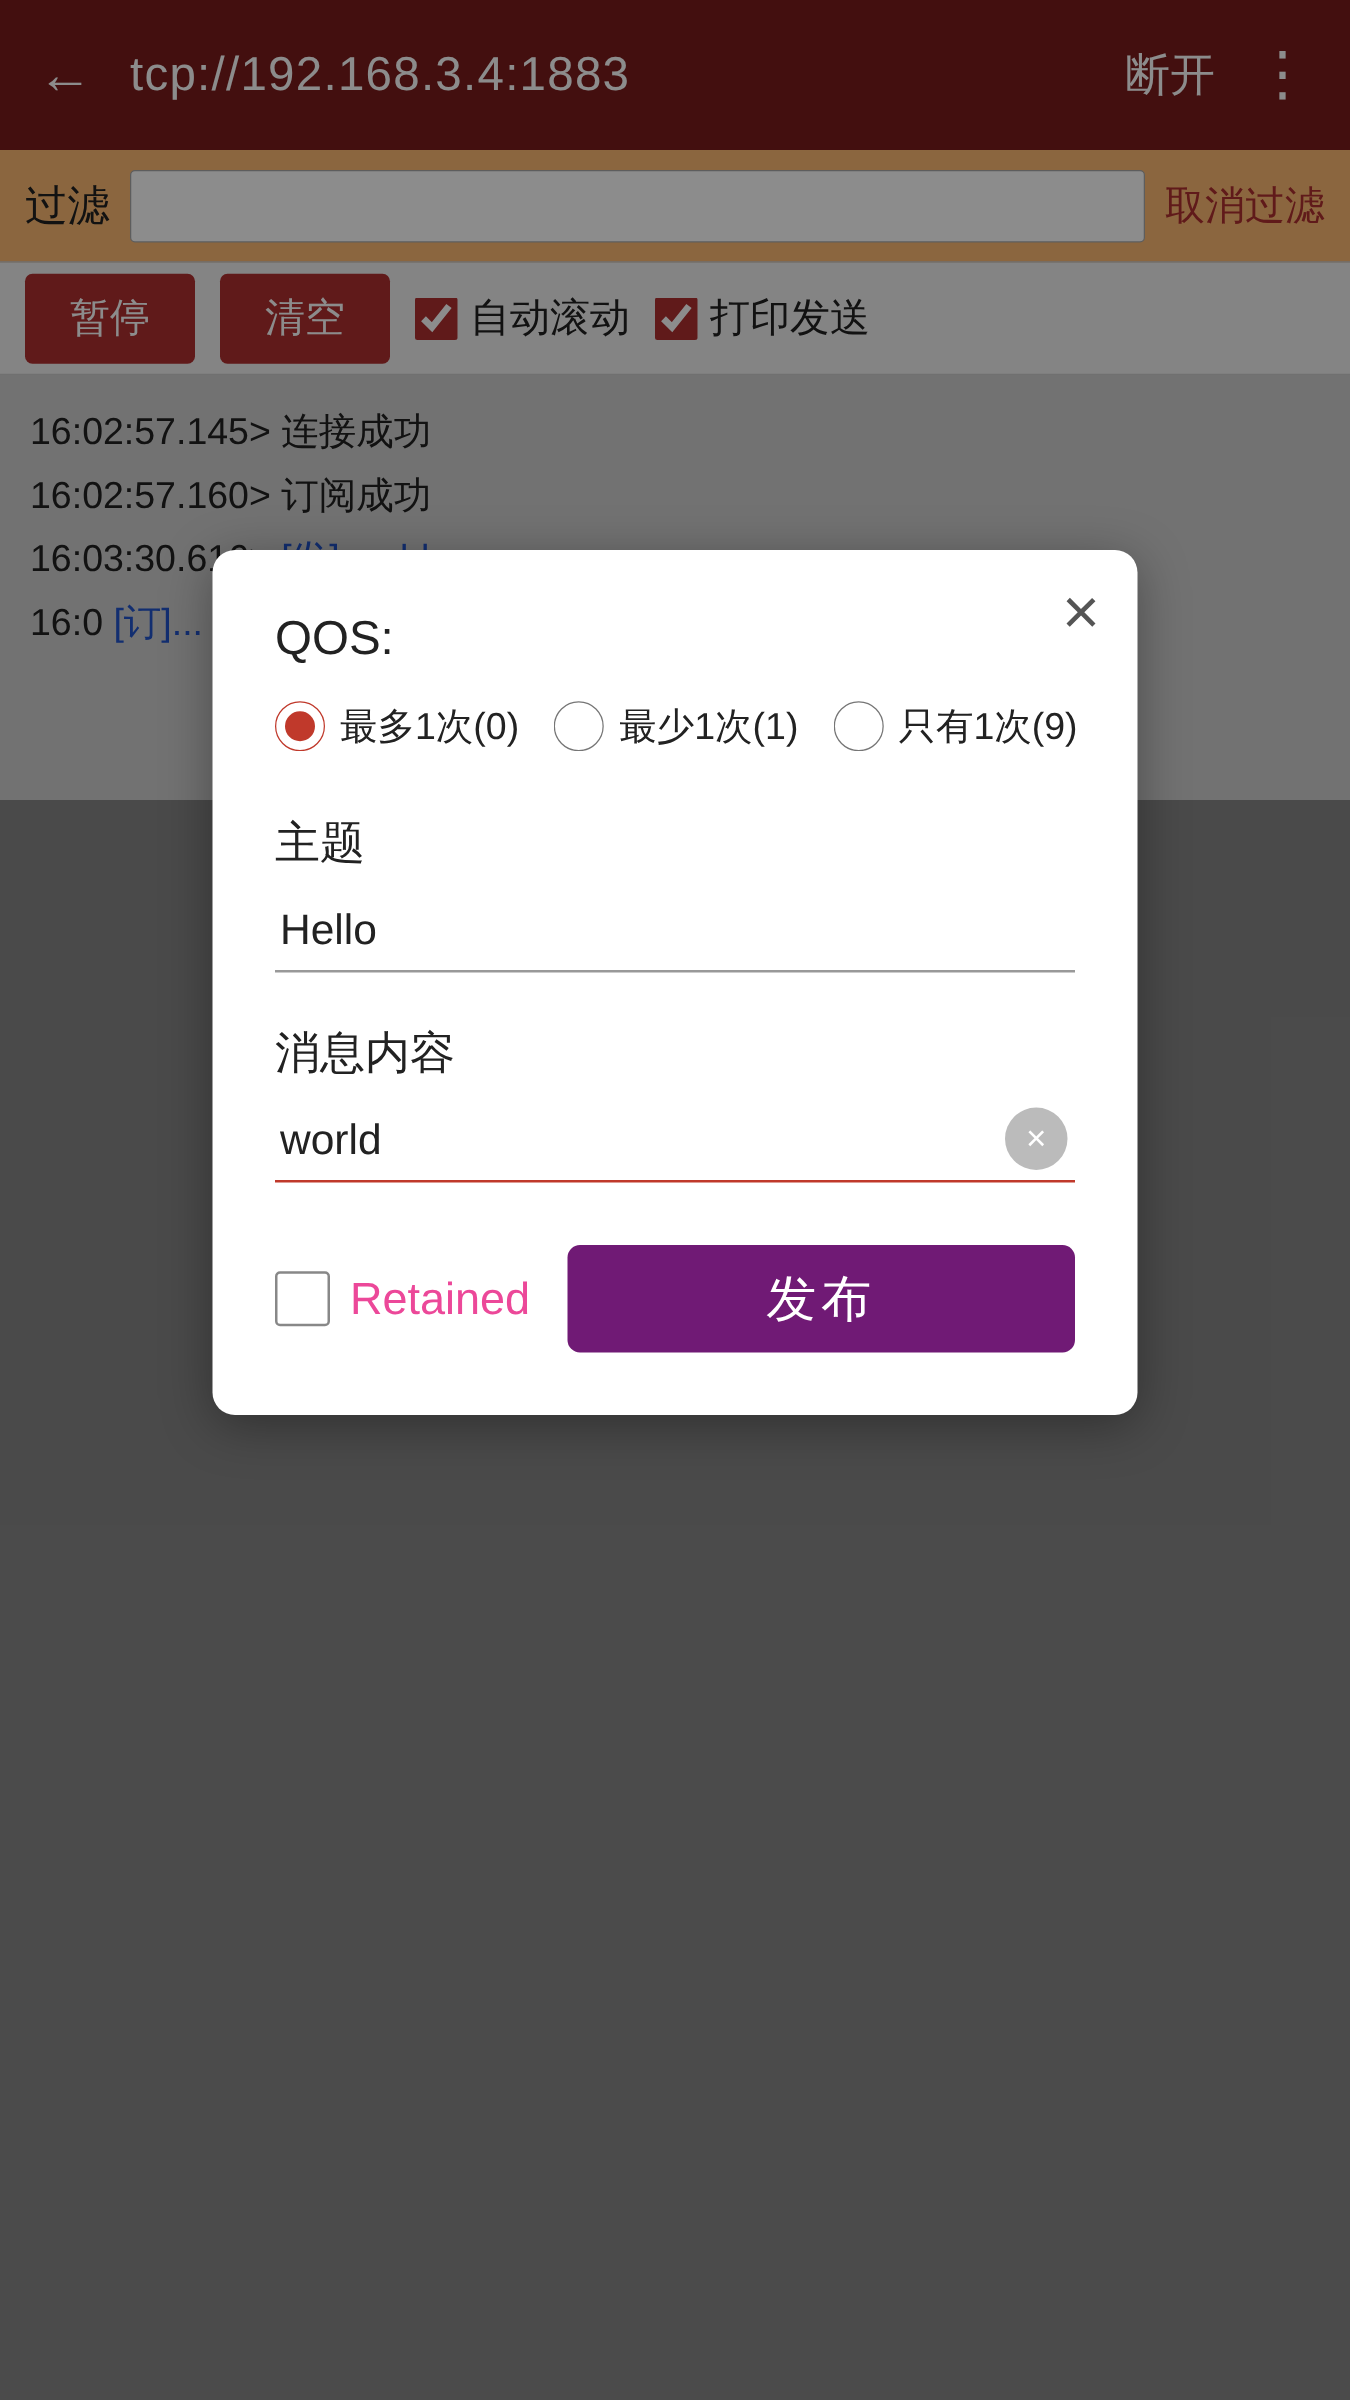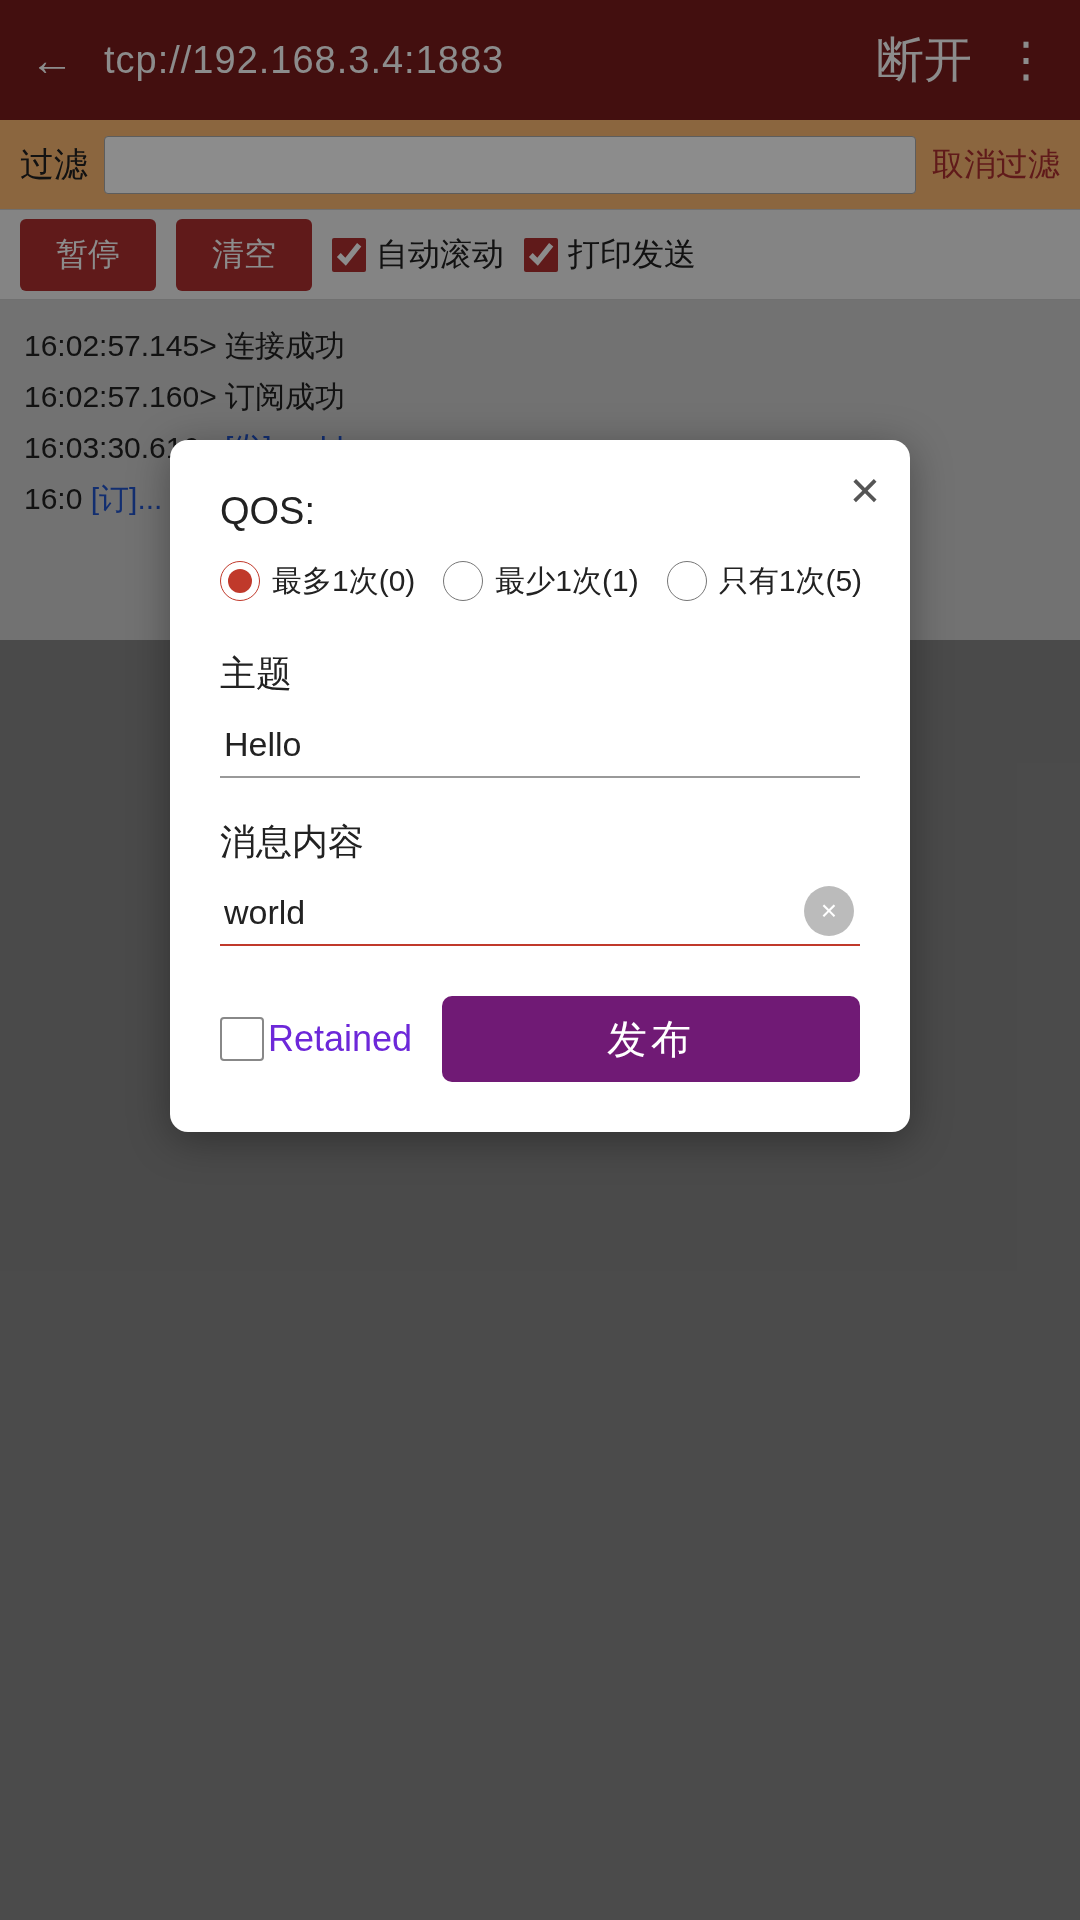--- a/index.html
+++ b/index.html
@@ -29,21 +29,21 @@
       cursor: pointer;
     }
     .top-bar-title {
       flex: 1;
       color: #fff;
       font-size: 38px;
       letter-spacing: 1px;
     }
     .top-bar-disconnect {
       color: #fff;
-      font-size: 48px;
+      font-size: 36px;
     }
     .top-bar-more {
       color: #fff;
       font-size: 48px;
       line-height: 1;
     }
 
     
     .filter-bar {
       width: 100%;
@@ -237,23 +237,23 @@
 
     
     .dialog-bottom {
       display: flex;
       align-items: center;
       gap: 30px;
     }
     .retained-check {
       display: flex;
       align-items: center;
-      gap: 4px;
+      gap: 16px;
       font-size: 36px;
-      color: #6d28d9;
+      color: #ec4899;
     }
     .retained-check .checkbox-box {
       width: 44px;
       height: 44px;
       border: 2px solid #888;
       border-radius: 4px;
       background: #fff;
       display: flex;
       align-items: center;
       justify-content: center;
@@ -333,21 +333,21 @@
       <label class="radio-option">
         <input type="radio" name="qos" checked="" style="">
         <span>最多1次(0)</span>
       </label>
       <label class="radio-option">
         <input type="radio" name="qos" style="">
         <span>最少1次(1)</span>
       </label>
       <label class="radio-option">
         <input type="radio" name="qos" style="">
-        <span>只有1次(5)</span>
+        <span>只有1次(9)</span>
       </label>
     </div>
 
     
     <div class="field-label">主题</div>
     <input class="text-input" type="text" value="Hello" style="">
 
     
     <div class="field-label">消息内容</div>
     <div class="input-with-clear">

